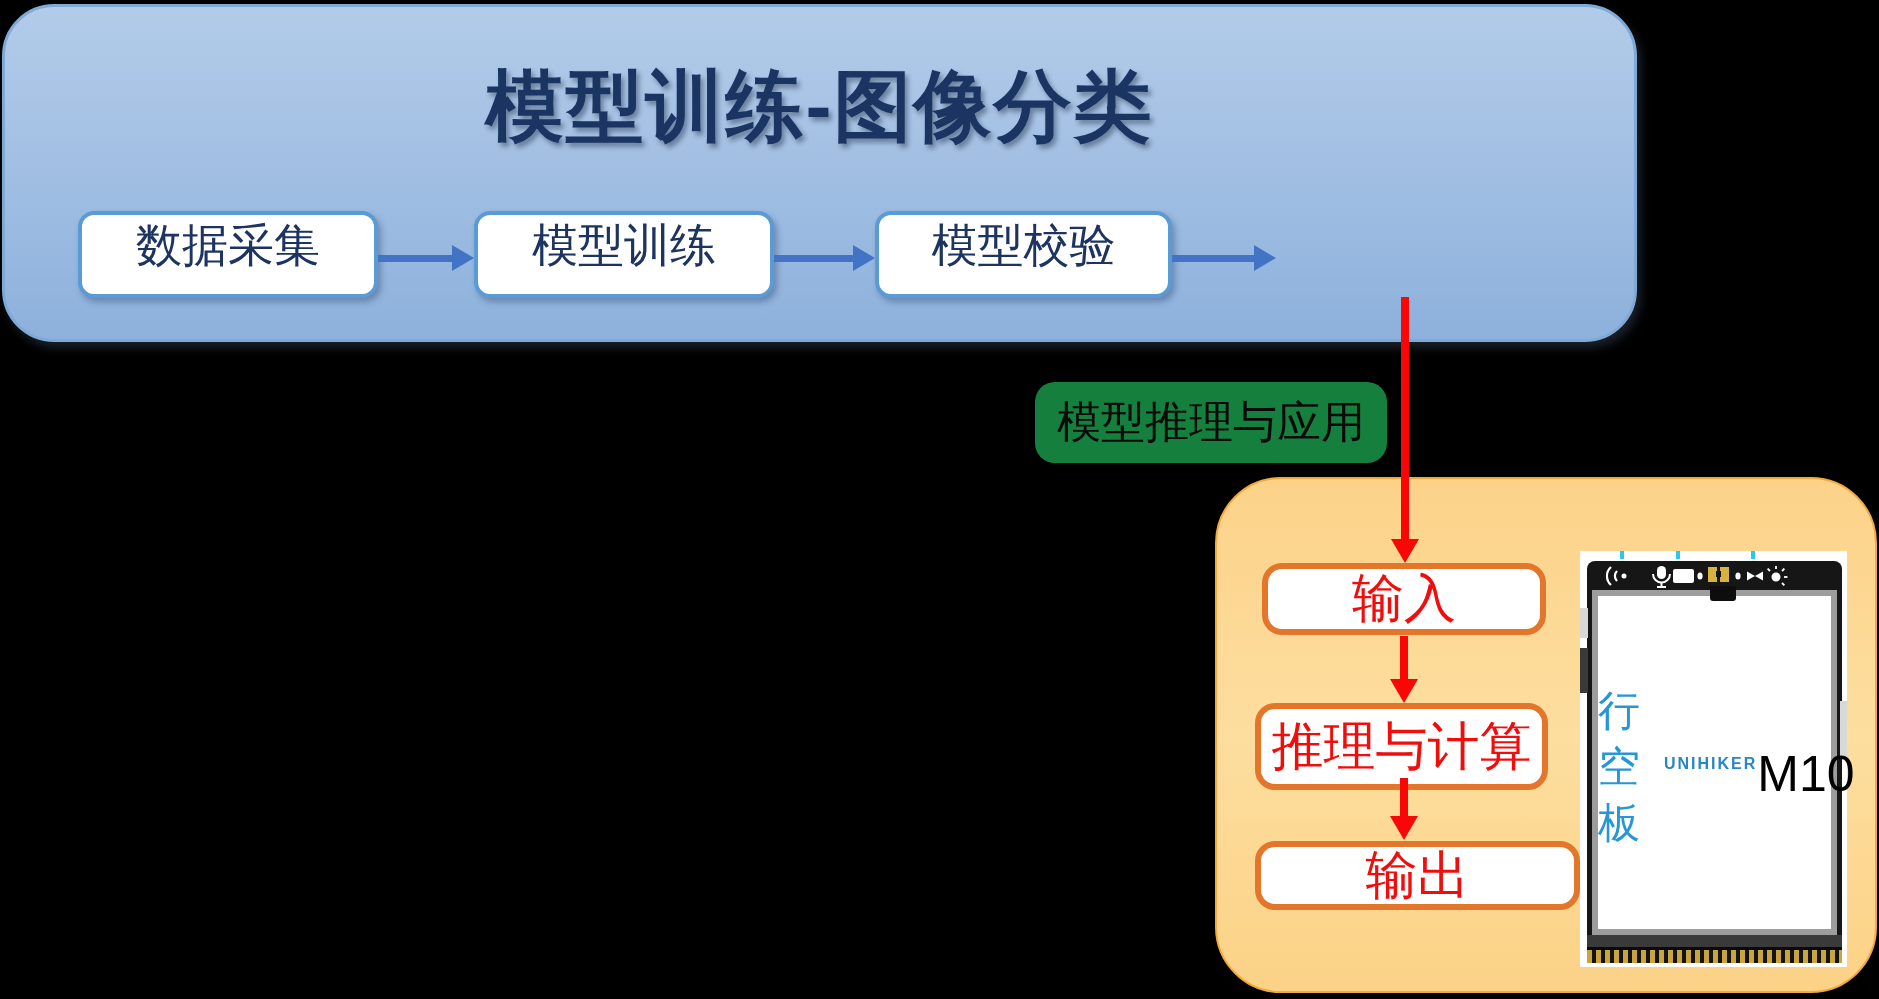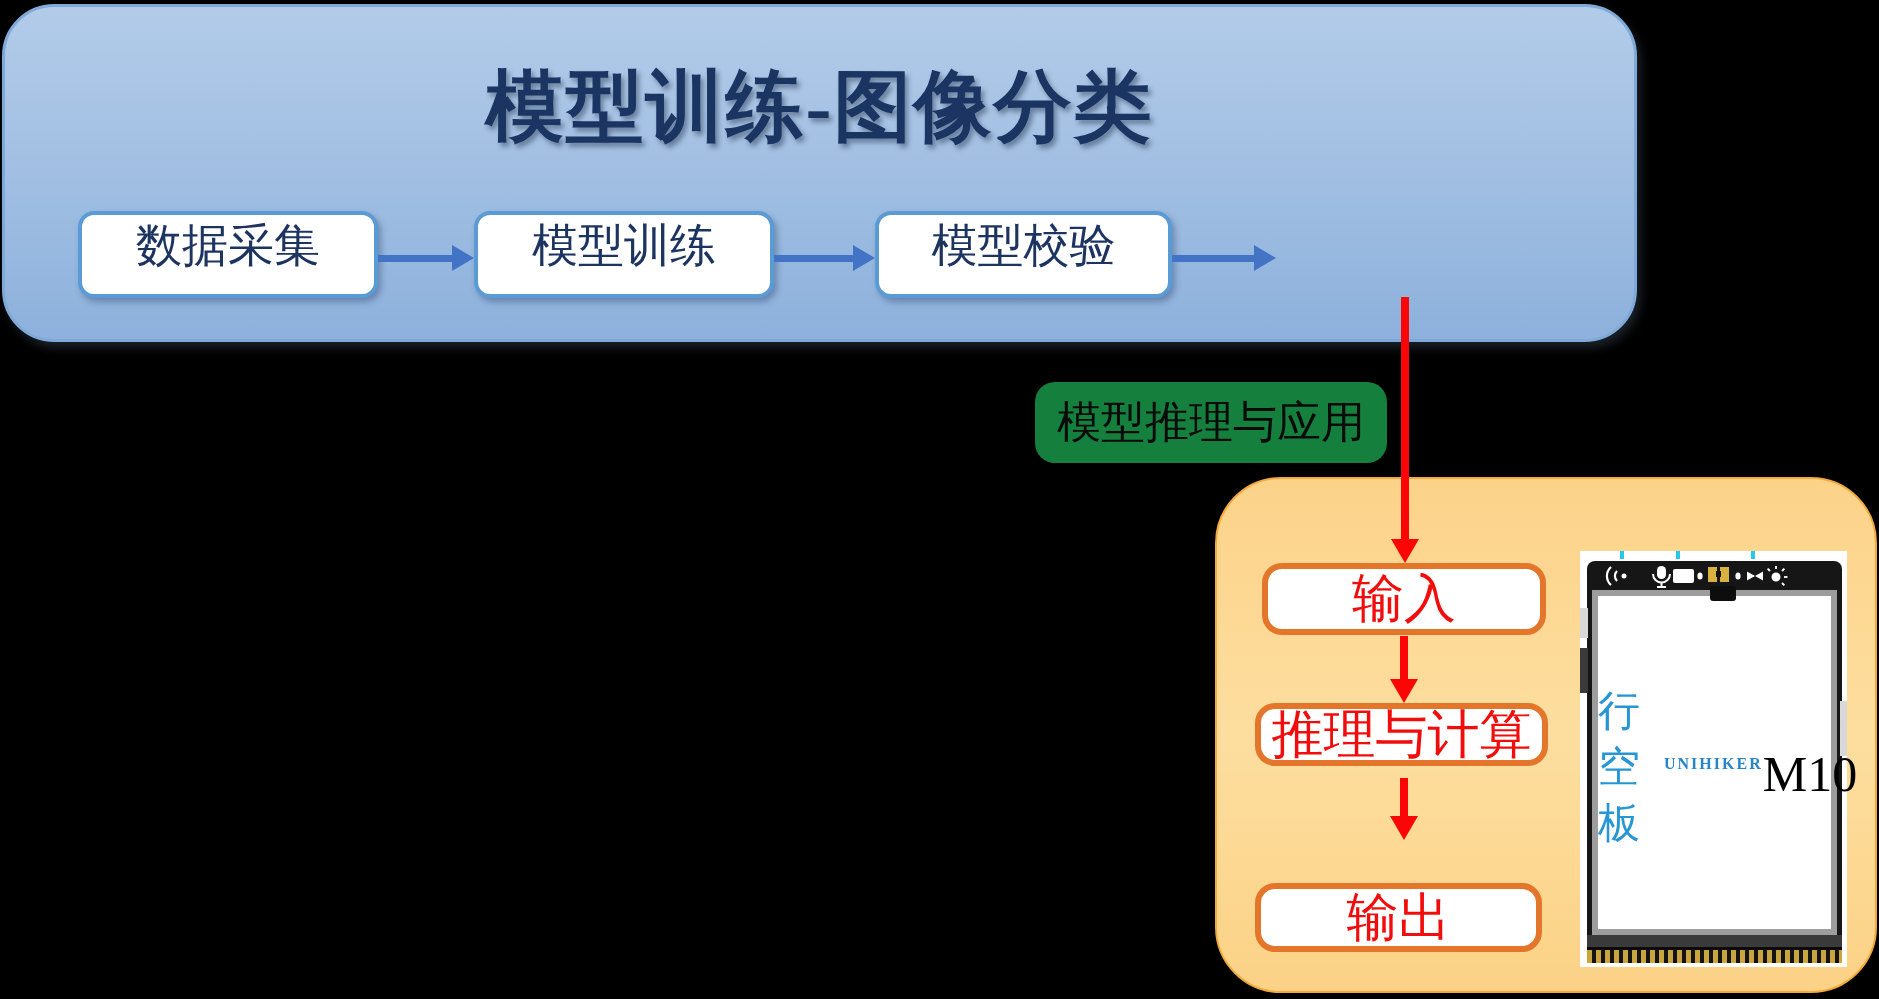--- a/index.html
+++ b/index.html
@@ -1,17 +1,17 @@
 <!DOCTYPE html>
 <html style="--bg: #000000; --panel-border: #7fa9d6; --title-color: #1b3563; --navy: #1d3461; --step-border: #5b9bd5; --blue-arrow: #4273c4; --red: #fb0606; --orange-border: #f2a93d; --inner-border: #e4762b; --inner-text: #f20d0d; --brand-cn: #2796d4; --brand-en: #2785c9;"><head>
 <meta charset="utf-8">
 <style>
   html,body{margin:0;padding:0;background:#000;}
   #stage{position:relative;width:1879px;height:999px;background:var(--bg,#000);overflow:hidden;
-         font-family:Liberation Serif, serif;}
+         font-family:Liberation Sans, sans-serif;}
 
   
   .training-panel{position:absolute;left:2px;top:4px;width:1635px;height:338px;
     border-radius:52px;border:3px solid var(--panel-border,#7fa9d6);box-sizing:border-box;
     background:linear-gradient(180deg,#b2cbe9 0%,#a3c0e3 45%,#8db1dc 100%);
     box-shadow:4px 6px 10px rgba(60,70,90,.45);}
   .panel-title{position:absolute;left:0;right:0;top:48px;text-align:center;
     font-size:78px;font-weight:bold;letter-spacing:2px;color:var(--title-color,#1b3563);
     text-shadow:3px 4px 5px rgba(10,25,50,.4);}
   .step-box{position:absolute;top:204px;height:87px;background:#fff;box-sizing:border-box;
@@ -48,22 +48,22 @@
 
   
   .inference-panel{position:absolute;left:1215px;top:477px;width:662px;height:516px;
     border-radius:66px;box-sizing:border-box;border:2px solid var(--orange-border,#f2a93d);
     background:linear-gradient(180deg,#fcd289 0%,#fdde9f 50%,#fbd286 100%);}
   .inf-box{position:absolute;background:#fff;box-sizing:border-box;
     border:6px solid var(--inner-border,#e4762b);border-radius:20px;
     display:flex;align-items:center;justify-content:center;
     font-size:52px;color:var(--inner-text,#f20d0d);}
   .inf-1{left:1262px;top:563px;width:284px;height:72px;}
-  .inf-2{left:1255px;top:703px;width:293px;height:63px;}
-  .inf-3{left:1255px;top:841px;width:287px;height:69px;margin-top:42px;}
+  .inf-2{left:1255px;top:703px;width:293px;height:87px;}
+  .inf-3{left:1255px;top:841px;width:325px;height:69px;}
 
   
   .device{position:absolute;left:1580px;top:551px;width:267px;height:416px;background:#fff;}
   .tick{position:absolute;top:0;width:4px;height:8px;background:#27c7ee;}
   .tick-1{left:40px;} .tick-2{left:96px;} .tick-3{left:171px;}
   .device-body{position:absolute;left:7px;top:10px;width:255px;height:402px;background:#161616;
     border-radius:8px 8px 2px 2px;}
   .device-topbar{position:absolute;left:0;top:0;width:255px;height:30px;}
   .device-btn{position:absolute;left:123px;top:25px;width:26px;height:15px;background:#0d0d0d;border-radius:3px;z-index:3;}
   .device-screen{position:absolute;left:5px;top:29px;width:245px;height:345px;background:#fff;

